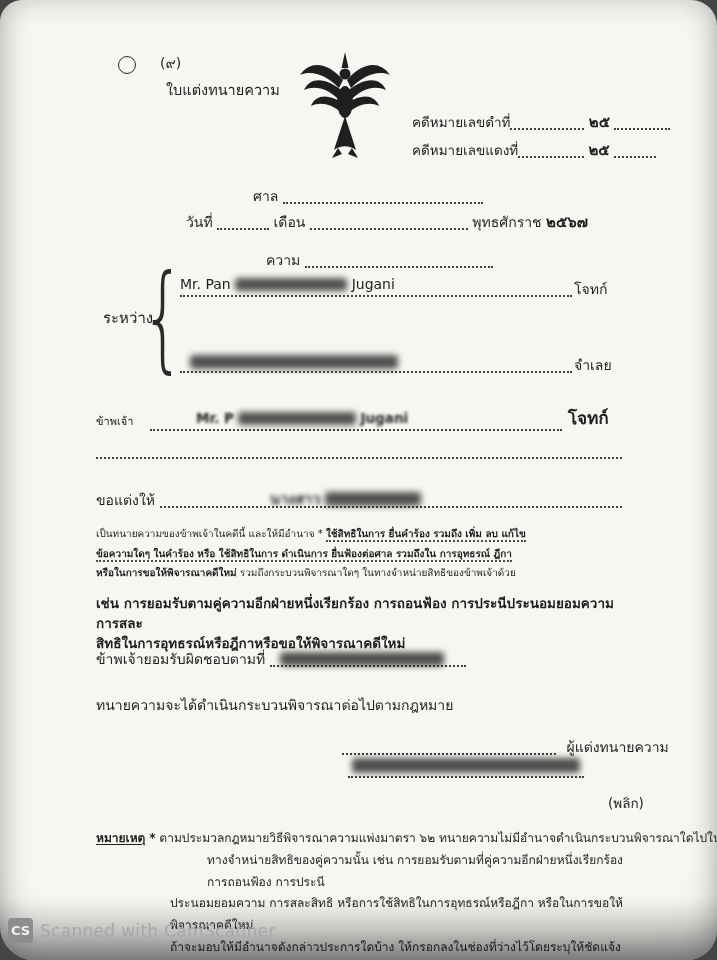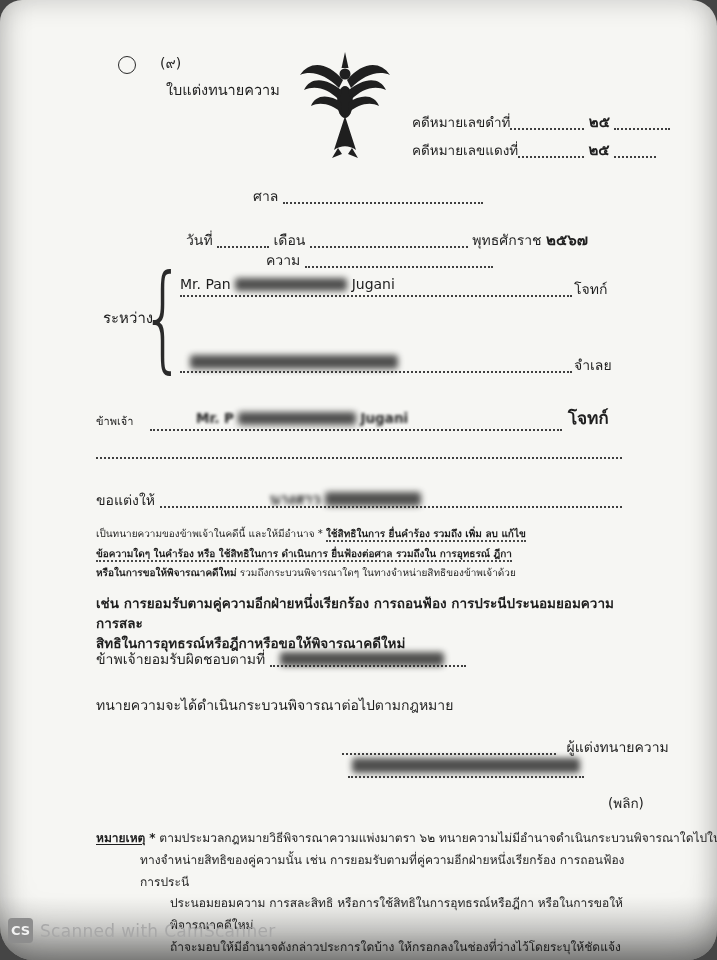--- a/index.html
+++ b/index.html
@@ -72,21 +72,21 @@
         <span class="hw" style="font-size:15px;">๒๕</span>
         <span class="dots" style="width:42px;"></span>
       </div>
     </div>
 
     <div class="abs nowrap" style="left:253px;top:185px;font-size:14px;">
       <span>ศาล</span>
       <span class="dots" style="width:200px;"></span>
     </div>
 
-    <div class="abs nowrap" style="left:186px;top:228px;font-size:14px;">
+    <div class="abs nowrap" style="left:186px;top:210px;font-size:14px;">
       <span>วันที่</span>
       <span class="dots" style="width:52px;"></span>
       <span>เดือน</span>
       <span class="dots" style="width:158px;"></span>
       <span>พุทธศักราช</span>
       <span class="hw" style="font-size:15px;">๒๕๖๗</span>
     </div>
 
     <div class="abs nowrap" style="left:266px;top:249px;font-size:14px;">
       <span>ความ</span>
@@ -159,21 +159,21 @@
     <div class="abs dots" style="left:348px;top:761px;width:236px;"></div>
 
     <div class="abs" style="left:608px;top:792px;font-size:13.5px;">(พลิก)</div>
 
     <div class="abs" style="left:96px;top:828px;width:548px;font-size:12px;line-height:21.8px;">
       <div class="nowrap">
         <span class="note-label">หมายเหตุ</span>
         <span class="hw">*</span>
         <span>ตามประมวลกฎหมายวิธีพิจารณาความแพ่งมาตรา ๖๒ ทนายความไม่มีอำนาจดำเนินกระบวนพิจารณาใดไปใน</span>
       </div>
-      <div style="margin-left:44px;">ทางจำหน่ายสิทธิของคู่ความนั้น เช่น การยอมรับตามที่คู่ความอีกฝ่ายหนึ่งเรียกร้อง การถอนฟ้อง การประนี</div>
+      <div style="margin-left:111px;">ทางจำหน่ายสิทธิของคู่ความนั้น เช่น การยอมรับตามที่คู่ความอีกฝ่ายหนึ่งเรียกร้อง การถอนฟ้อง การประนี</div>
       <div style="margin-left:74px;">ประนอมยอมความ การสละสิทธิ หรือการใช้สิทธิในการอุทธรณ์หรือฎีกา หรือในการขอให้พิจารณาคดีใหม่</div>
       <div style="margin-left:74px;">ถ้าจะมอบให้มีอำนาจดังกล่าวประการใดบ้าง ให้กรอกลงในช่องที่ว่างไว้โดยระบุให้ชัดแจ้ง (คำที่ไม่ใช้และ</div>
 
     </div>
 
     <div class="bottom-shade"></div>
   </div>
 
   <div class="abs watermark" style="left:8px;top:918px;">
     <div class="cs-box">CS</div>

